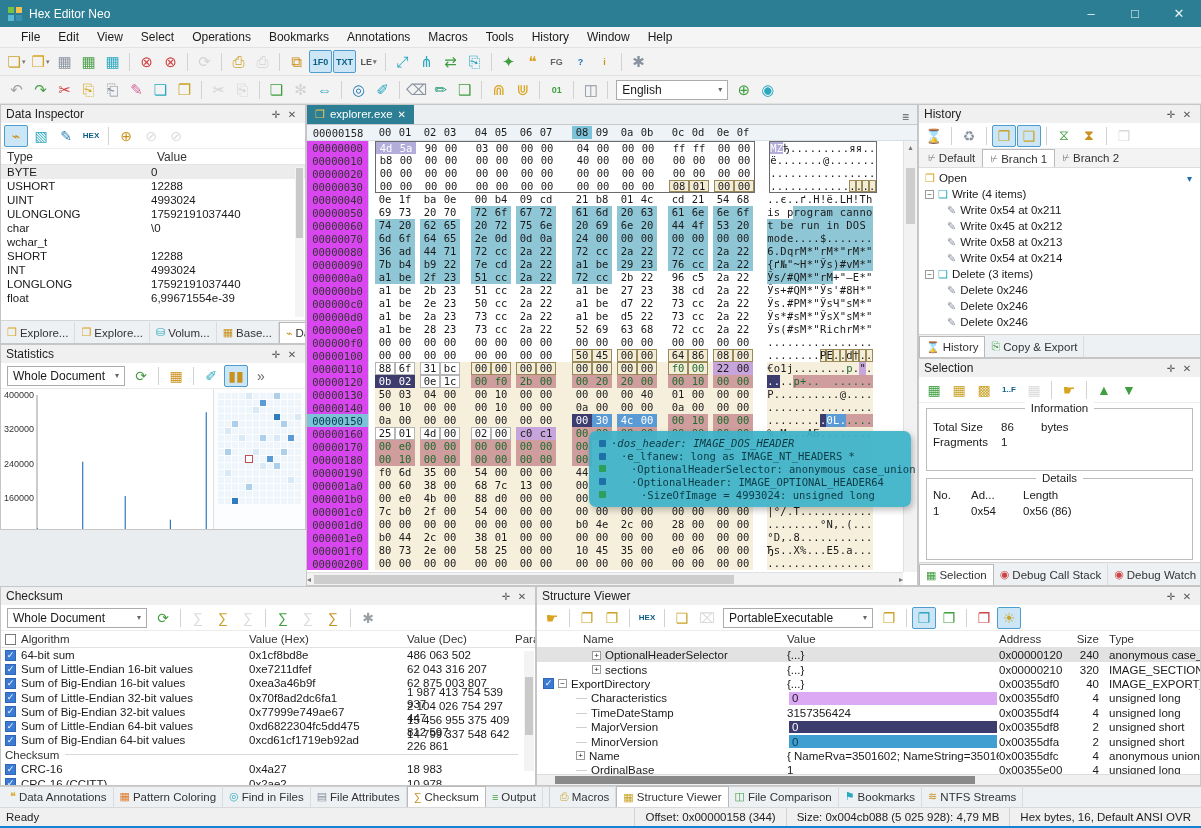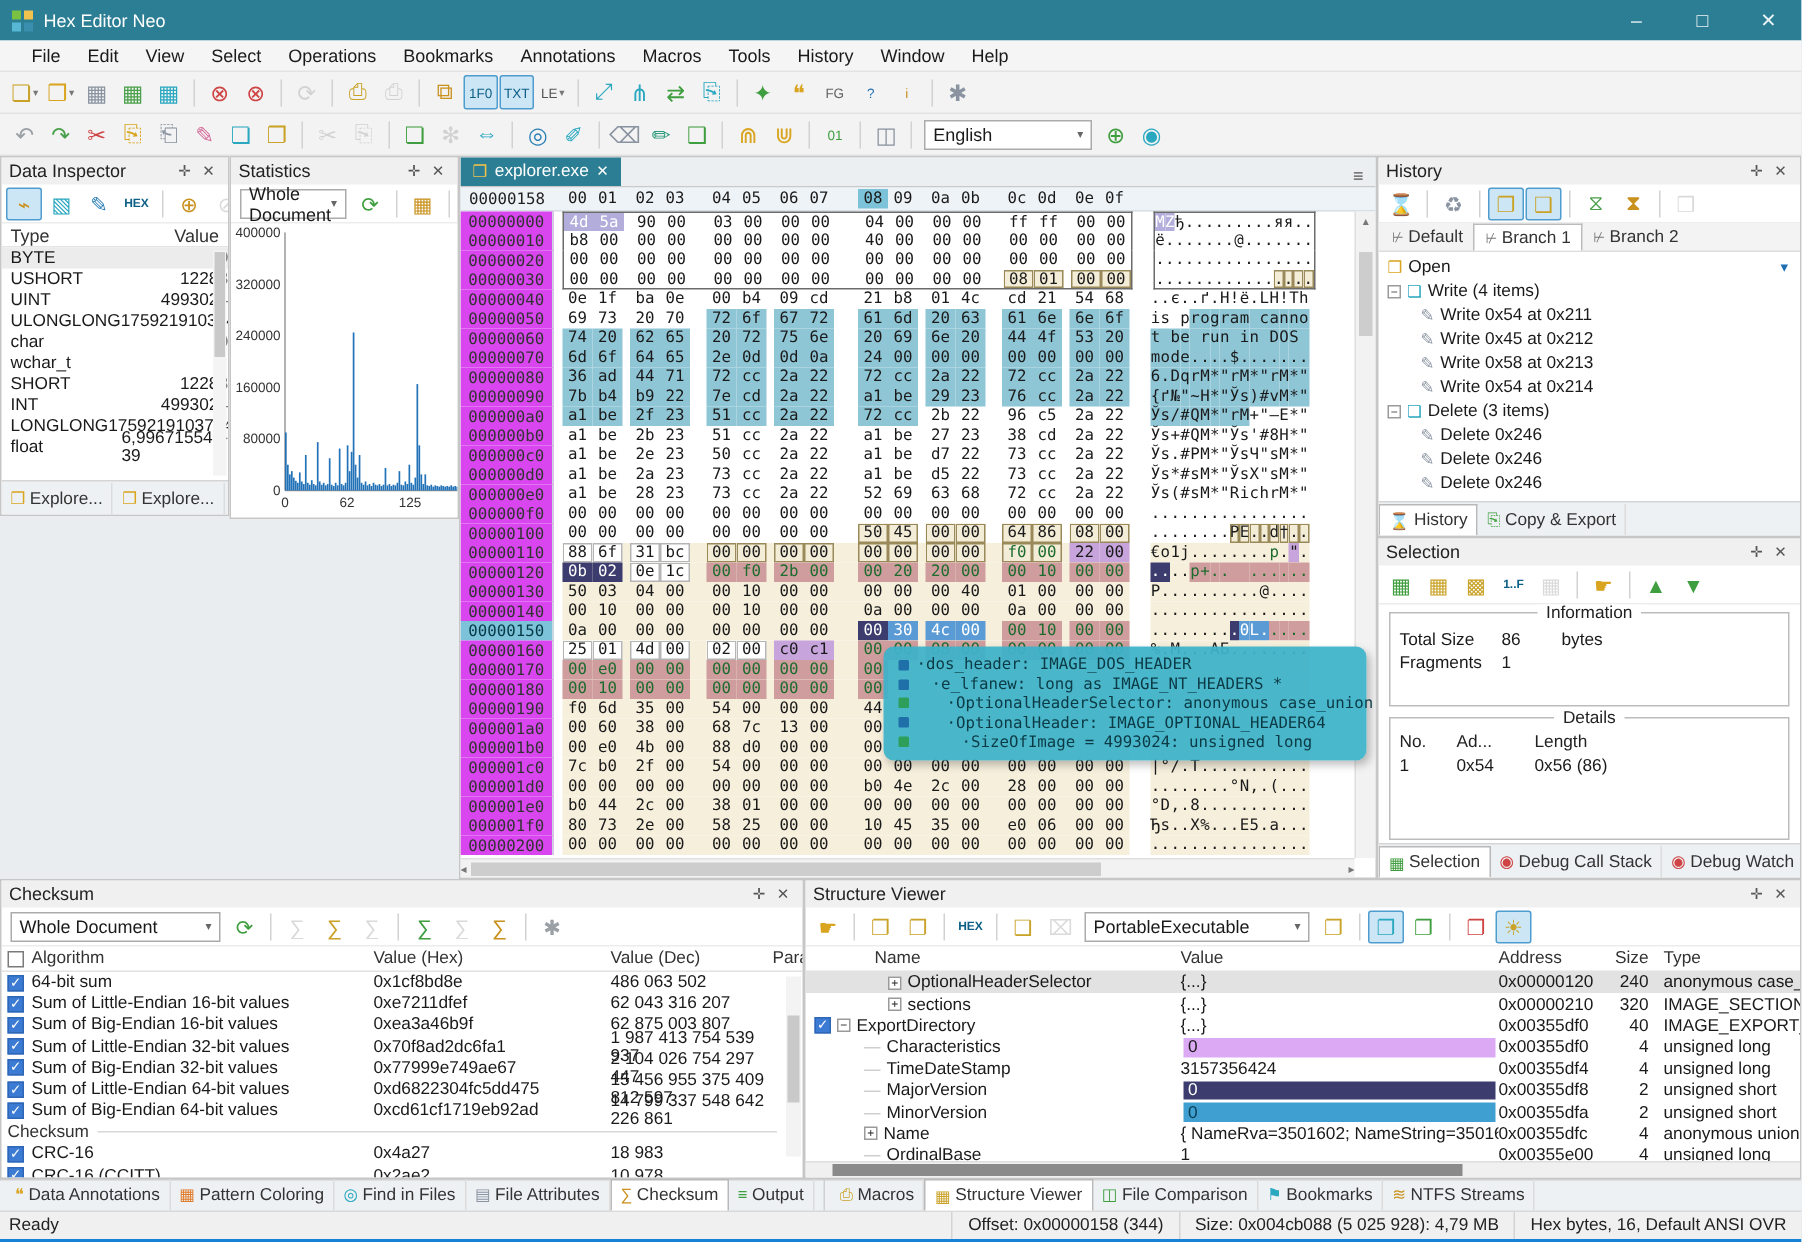--- a/index.html
+++ b/index.html
@@ -8,21 +8,21 @@
 
 #titlebar{height:27px;background:#2b7e93;color:#fff;display:flex;align-items:center;padding-left:8px;gap:7px}
 #applogo{width:14px;height:14px;display:grid;grid-template-columns:6px 6px;grid-template-rows:6px 6px;gap:2px}
 #applogo i{display:block}
 .winbtns{margin-left:auto;display:flex}
 .winbtn{width:44px;height:27px;display:flex;align-items:center;justify-content:center;font-size:13px;color:#eaf4f7}
 #menubar{height:21px;background:#f5f5f5;display:flex;align-items:center;padding-left:12px;border-bottom:1px solid #e3e3e3}
 .menu-item{padding:1px 9px;white-space:nowrap}
 .toolbar{height:28px;background:#f3f3f3;display:flex;align-items:center;padding:0 5px;gap:1px;border-bottom:1px solid #e1e1e1}
 .tbi{min-width:23px;height:23px;display:flex;align-items:center;justify-content:center;font-size:15px;border:1px solid transparent;border-radius:2px}
-.tbi.lbl{font-size:9px;font-weight:normal;letter-spacing:0}
+.tbi.lbl{font-size:9px;font-weight:bold;letter-spacing:0}
 .tbi.active{background:#cde6f6;border-color:#4f9cce}
 .tbi.disabled{opacity:.38;filter:grayscale(100%)}
 .tbi .dd{font-size:7px;color:#777;margin-left:1px}
 .tbsep{width:1px;height:18px;background:#d2d2d2;margin:0 4px;flex:none}
 .tbselect{height:20px;border:1px solid #ababab;background:#fff;display:flex;align-items:center;justify-content:space-between;padding:0 5px;font-size:12px;margin:0 3px}
 .tbselect .caret{font-size:8px;color:#666}
 .tbflex{display:flex;align-items:center;gap:1px}
 
 #main{display:flex;height:482px}
 .panel{background:#fff;border:1px solid #c6c6c6;display:flex;flex-direction:column;overflow:hidden}
@@ -43,21 +43,21 @@
 .di-cols{display:flex;height:16px;border-bottom:1px solid #e4e4e4;color:#333}
 .di-cols span{padding:1px 6px}
 .di-group{height:16px;background:#eaf4fb;color:#1a6aa8;display:flex;align-items:center;padding:0 6px}
 .di-group .car{margin-left:auto;color:#1a6aa8;font-size:9px}
 .di-row{display:flex;height:14px;align-items:center;font-size:11.5px}
 .di-row.hl{background:#ececec}
 .di-row .ty{width:150px;padding-left:6px}
 .di-scroll{position:absolute;right:1px;top:62px;width:9px;height:150px;background:#f4f4f4}
 .di-scroll i{display:block;width:7px;margin:1px;height:70px;background:#c9c9c9}
 
-#statistics{width:306px;height:242px}
+#statistics{width:306px;height:186px}
 #stat-body{flex:1;display:flex;overflow:hidden}
 #stat-chart{width:214px;border-right:1px solid #e0e0e0;background:#fff}
 #stat-heat{flex:1;background:#fbfdff;padding:4px;display:grid;grid-template-columns:repeat(12,6px);grid-auto-rows:6px;gap:1px;align-content:start}
 
 #hex-panel{flex:1;background:#fff;border:1px solid #c6c6c6;position:relative;display:flex;flex-direction:column;overflow:hidden}
 #hex-tabs{height:20px;background:#eceff2;display:flex;align-items:flex-end;border-bottom:1px solid #c9c9c9;flex:none}
 .hextab{background:#2b7e93;color:#fff;display:flex;align-items:center;gap:5px;padding:0 8px;height:20px;font-size:11.5px}
 .hextab .fi{color:#f4c34a;font-size:11px}
 #hex-tabmenu{margin-left:auto;color:#555;padding:0 8px;font-size:12px}
 .hexhead{display:flex;height:16px;background:#eef3f7;border-bottom:1px solid #d7dee4;font:10.5px "DejaVu Sans Mono",monospace;align-items:center;flex:none}
@@ -255,21 +255,21 @@
       <span class="caret">▾</span>
   </span>
   <span class="tbflex" id="tb2b">
       <span class="tbi" style="color: rgb(63, 158, 63);">⊕</span>
       <span class="tbi" style="color: rgb(42, 168, 192);">◉</span>
     </span>
 </div>
 
 <div id="main">
 
-  <div style="width:306px;display:flex;">
+  <div style="width:306px;display:flex;flex-direction:column">
     <div class="panel" id="data-inspector" style="position:relative">
       <div class="ptitle">
           <span class="t">Data Inspector</span>
         <span class="pbtn">✛</span>
           <span class="pbtn">✕</span>
         </div>
       <div class="ptools" id="di-tools">
           <span class="pti active" style="color: rgb(201, 145, 29);">⌁</span>
           <span class="pti" style="color: rgb(42, 168, 192);">▧</span>
           <span class="pti" style="color: rgb(42, 127, 181);">✎</span>
@@ -2029,21 +2029,21 @@
             <span class="acell">.</span>
             <span class="acell">.</span>
             <span class="acell">.</span>
             <span class="acell">.</span>
           </span>
         </div>
       </div>
     <div id="hex-tooltip">
         <div class="ttline">
           <span class="sq" style="background: rgb(31, 111, 168);"></span>
-          <span style="padding-left: 0px;">·dos_header: IMAGE_DOS_HEADER</span>
+          <span style="padding-left: 0px; font-style: italic;">·dos_header: IMAGE_DOS_HEADER</span>
         </div>
         <div class="ttline">
           <span class="sq" style="background: rgb(31, 111, 168);"></span>
           <span style="padding-left: 10px;">·e_lfanew: long as IMAGE_NT_HEADERS *</span>
         </div>
         <div class="ttline">
           <span class="sq" style="background: rgb(46, 158, 91);"></span>
           <span style="padding-left: 20px;">·OptionalHeaderSelector: anonymous case_union</span>
         </div>
         <div class="ttline">

